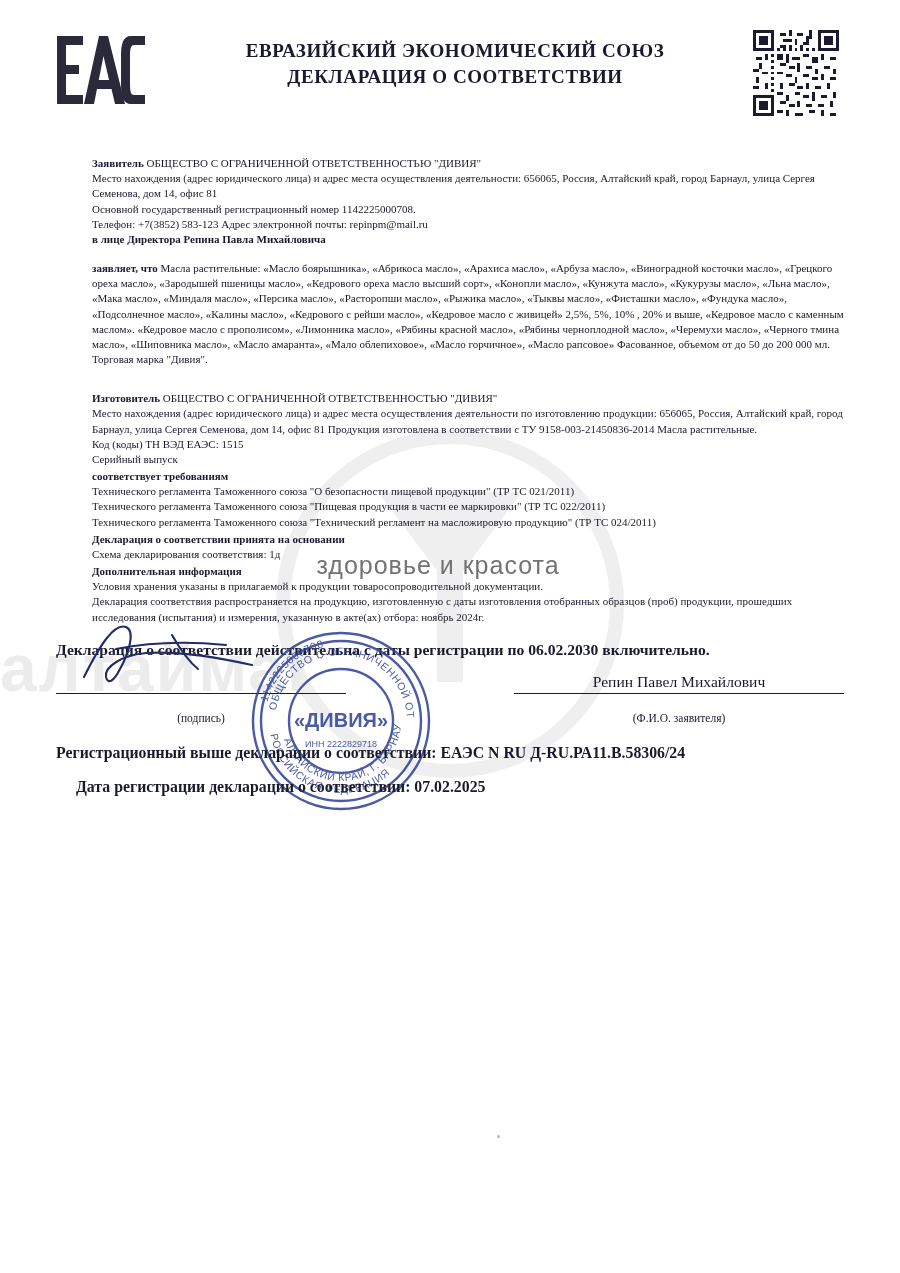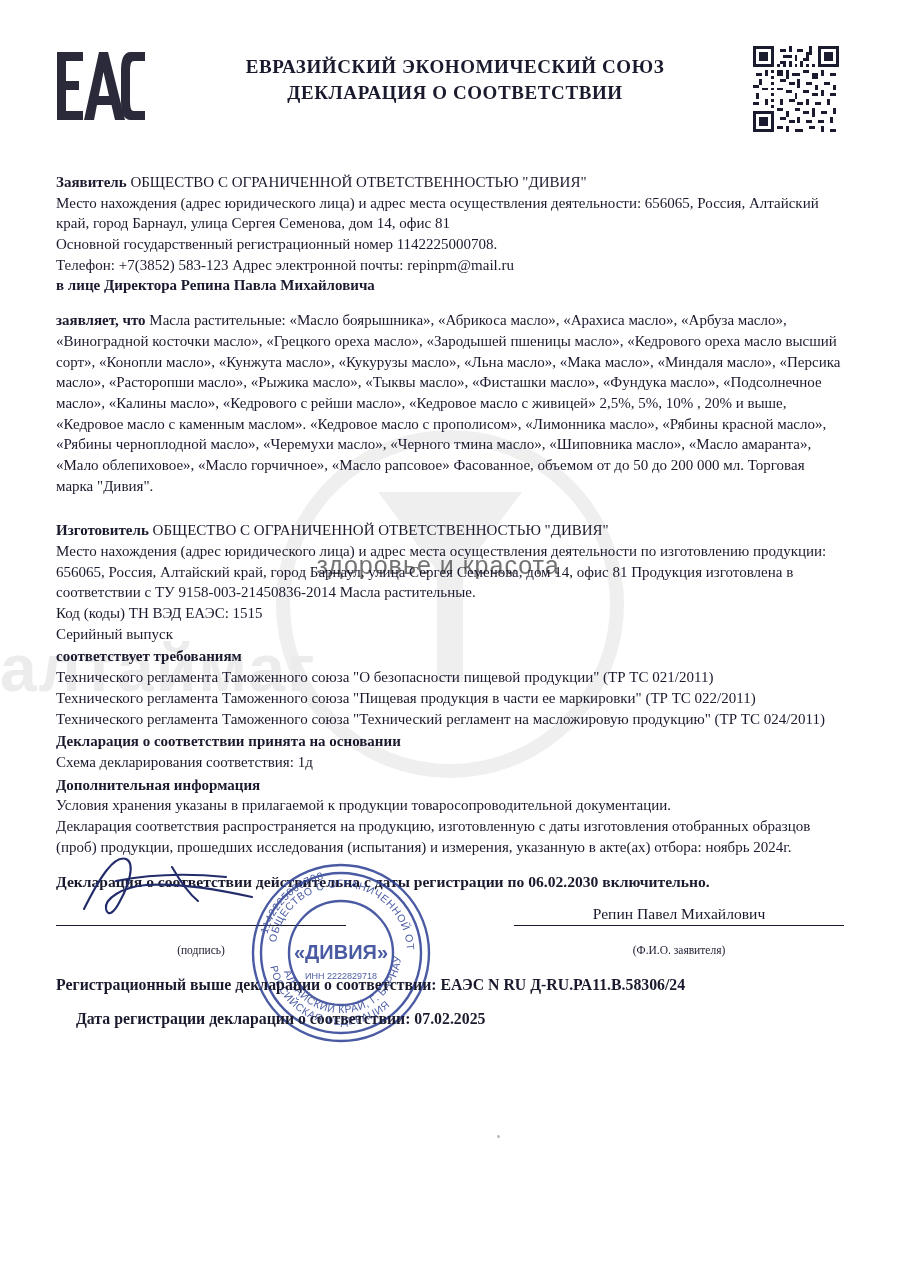--- a/index.html
+++ b/index.html
@@ -86,21 +86,20 @@
     color: #737373;
   }
 
   
   .header {
     position: relative;
     z-index: 3;
     padding: 30px 55px 0 55px;
     display: flex;
     align-items: flex-start;
-    margin-top: 16px;
   }
   .eac-mark {
     width: 92px;
     height: 72px;
     margin-left: 0px;
     margin-top: 4px;
     flex: none;
   }
   .header-titles {
     flex: 1;
@@ -121,22 +120,23 @@
     height: 86px;
     margin-right: 6px;
     margin-top: 0px;
   }
 
   
   .content {
     position: relative;
     z-index: 3;
     padding: 0 56px 0 56px;
-    font-size: 15px;
+    font-size: 11px;
     line-height: 1.38;
+    margin-left: 36px;
   }
   .block { margin-top: 14px; }
   .para { text-align: left; }
   b, .b { font-weight: bold; }
 
   .sect-gap { height: 20px; }
 
   .line { margin: 0; }
 
   

